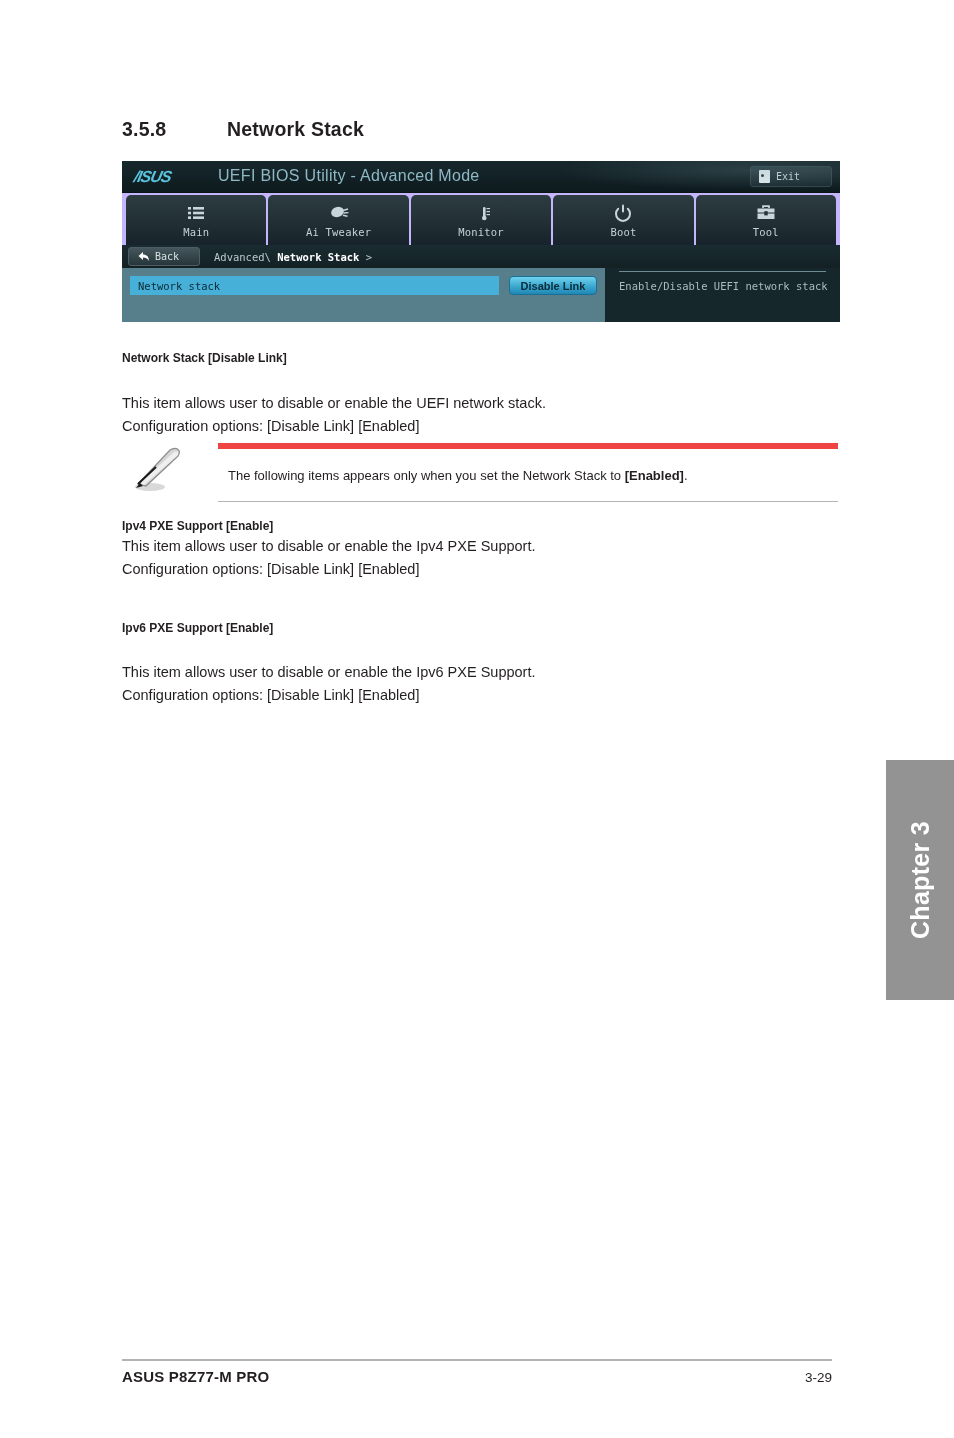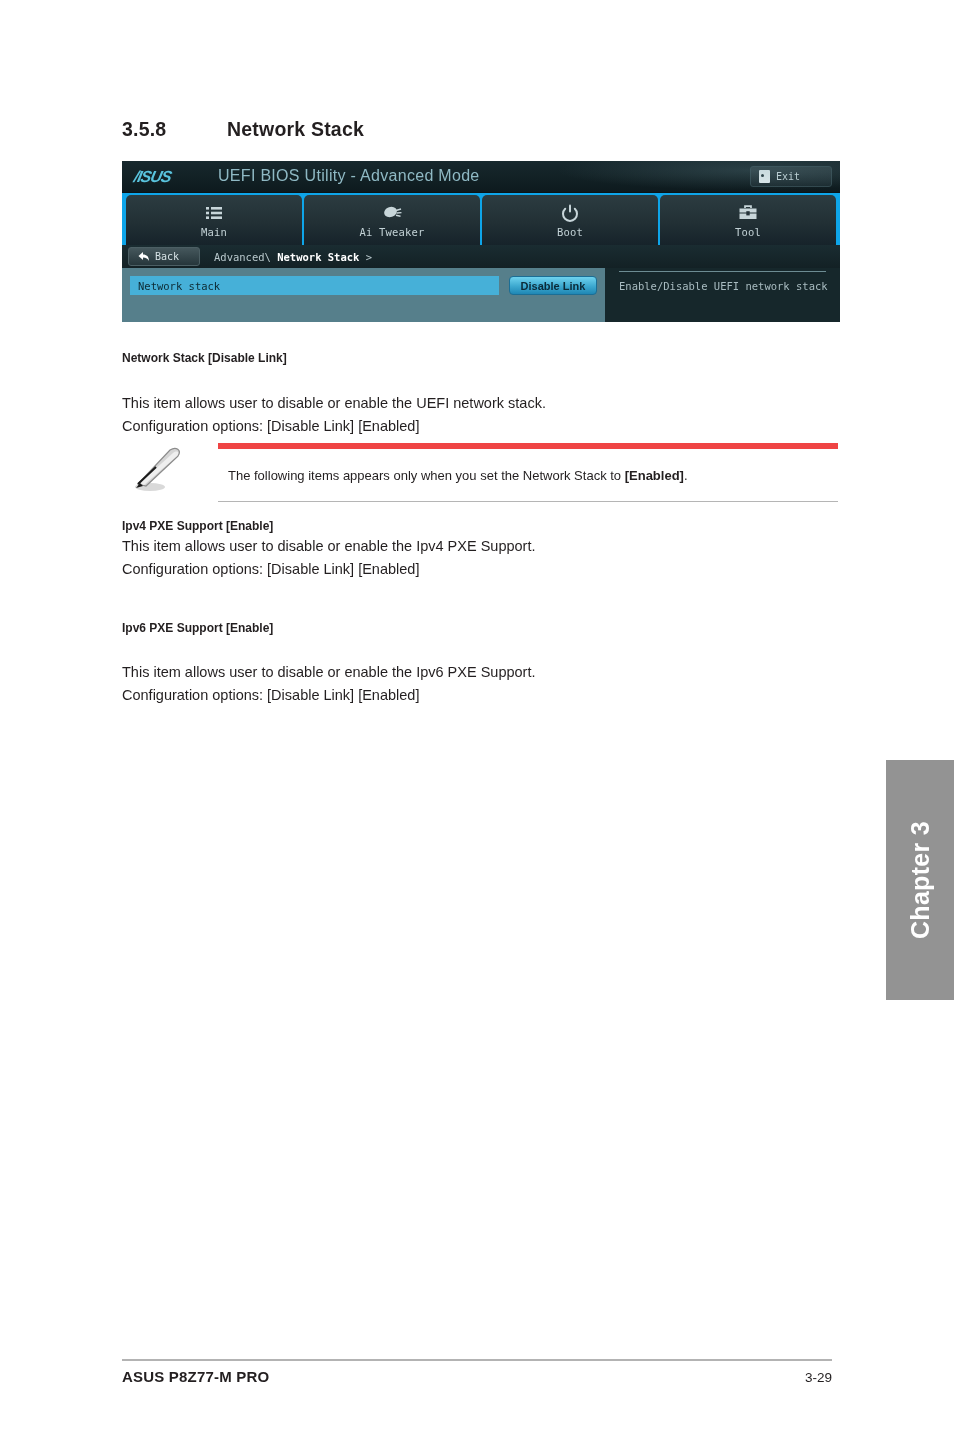--- a/index.html
+++ b/index.html
@@ -101,21 +101,21 @@
     font-family: "DejaVu Sans Mono", monospace;
     font-size: 10px;
     color: #c6d6da;
   }
 
   
   .tabbar {
     position: relative;
     height: 52px;
     display: flex;
-    background: #0ea5e9;
+    background: #c4b5fd;
     gap: 2px;
     padding: 2px 4px 0 4px;
     box-sizing: border-box;
   }
   .tab {
     flex: 1;
     border-radius: 5px 5px 0 0;
     background: linear-gradient(180deg,#2c3c41 0%, #223035 55%, #16232a 100%);
     position: relative;
     display: flex;
@@ -365,20 +365,35 @@
             <path d="M15 7.5 L20 6"></path>
               <path d="M15.5 10 L20.5 9.6"></path>
               <path d="M15 12.3 L19.5 13.3"></path>
           </g>
         </svg>
       </span>
       <span class="tab-label">Ai Tweaker</span>
     </div>
 
 
+    <div class="tab">
+      <span class="tab-icon">
+        <svg width="22" height="20" viewBox="0 0 22 20">
+          <path d="M11 4 A6 6 0 1 0 11 16 A4 4 0 0 1 11 4 Z" fill="#c8d6da"></path>
+          <rect x="13" y="4" width="2.6" height="10" rx="1.3" fill="#c8d6da"></rect>
+          <circle cx="14.3" cy="15" r="2.3" fill="#c8d6da"></circle>
+          <g fill="#c8d6da">
+              <rect x="16.5" y="5" width="3.5" height="1.2"></rect>
+              <rect x="16.5" y="8" width="3.5" height="1.2"></rect>
+              <rect x="16.5" y="11" width="3.5" height="1.2"></rect>
+            </g>
+        </svg>
+      </span>
+      <span class="tab-label">Monitor</span>
+    </div>
 
     <div class="tab">
       <span class="tab-icon">
         <svg width="22" height="20" viewBox="0 0 22 20">
           <path d="M6.2 5.8 A7 7 0 1 0 15.8 5.8" fill="none" stroke="#c8d6da" stroke-width="2" stroke-linecap="round"></path>
           <rect x="10" y="1.5" width="2" height="8" rx="1" fill="#c8d6da"></rect>
         </svg>
       </span>
       <span class="tab-label">Boot</span>
     </div>

